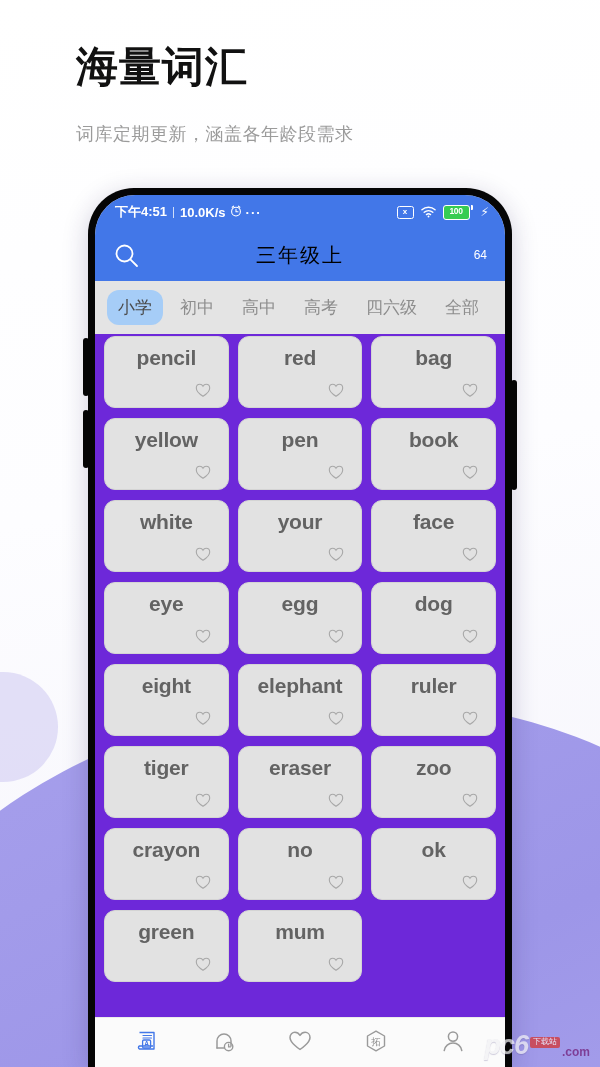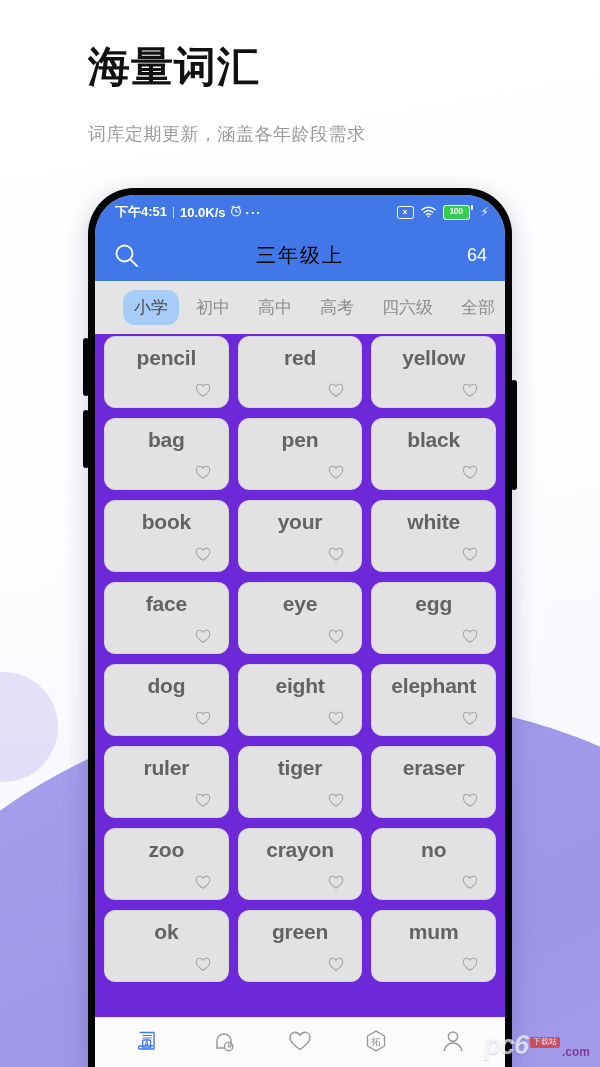--- a/index.html
+++ b/index.html
@@ -39,21 +39,21 @@
     width: 110px;
     height: 110px;
     border-radius: 50%;
     background: #ddd9f6;
     opacity: .85;
   }
 
   
   #headline-block {
     position: absolute;
-    left: 88px;
+    left: 76px;
     top: 42px;
     width: 450px;
   }
   #page-title {
     margin: 0;
     font-size: 42px;
     line-height: 1.18;
     font-weight: bold;
     color: #111111;
     letter-spacing: 1px;
@@ -180,32 +180,32 @@
     left: 0; right: 0;
     text-align: center;
     color: #000000;
     font-size: 20px;
     letter-spacing: 2px;
     pointer-events: none;
   }
   #word-count {
     margin-left: auto;
     color: #ffffff;
-    font-size: 18px;
+    font-size: 12px;
     font-weight: normal;
     z-index: 1;
   }
 
   
   #category-tabs {
     flex: none;
     display: flex;
     align-items: flex-start;
     gap: 6px;
-    padding: 9px 10px 9px 28px;
+    padding: 9px 10px 9px 12px;
     background: #e4e4e4;
   }
   .tab-item {
     font-size: 17px;
     color: #8d8d8d;
     padding: 6px 11px;
     border-radius: 12px;
     white-space: nowrap;
   }
   .tab-item.active {
@@ -394,69 +394,61 @@
       </div>
       <div class="word-card">
         <span class="word-label">red</span>
         <span>
             <svg class="heart-icon" viewBox="0 0 16 15" aria-hidden="true">
               <path d="M8 13.3 C8 13.3 1.3 9.2 1.3 5 C1.3 2.8 3 1.3 4.9 1.3 C6.2 1.3 7.4 2.1 8 3.2 C8.6 2.1 9.8 1.3 11.1 1.3 C13 1.3 14.7 2.8 14.7 5 C14.7 9.2 8 13.3 8 13.3 Z" fill="none" stroke="#a8a8a8" stroke-width="1.1"></path>
             </svg>
           </span>
       </div>
       <div class="word-card">
+        <span class="word-label">bag</span>
+        <span>
+            <svg class="heart-icon" viewBox="0 0 16 15" aria-hidden="true">
+              <path d="M8 13.3 C8 13.3 1.3 9.2 1.3 5 C1.3 2.8 3 1.3 4.9 1.3 C6.2 1.3 7.4 2.1 8 3.2 C8.6 2.1 9.8 1.3 11.1 1.3 C13 1.3 14.7 2.8 14.7 5 C14.7 9.2 8 13.3 8 13.3 Z" fill="none" stroke="#a8a8a8" stroke-width="1.1"></path>
+            </svg>
+          </span>
+      </div>
+      <div class="word-card">
         <span class="word-label">yellow</span>
         <span>
             <svg class="heart-icon" viewBox="0 0 16 15" aria-hidden="true">
               <path d="M8 13.3 C8 13.3 1.3 9.2 1.3 5 C1.3 2.8 3 1.3 4.9 1.3 C6.2 1.3 7.4 2.1 8 3.2 C8.6 2.1 9.8 1.3 11.1 1.3 C13 1.3 14.7 2.8 14.7 5 C14.7 9.2 8 13.3 8 13.3 Z" fill="none" stroke="#a8a8a8" stroke-width="1.1"></path>
             </svg>
           </span>
       </div>
       <div class="word-card">
-        <span class="word-label">bag</span>
-        <span>
-            <svg class="heart-icon" viewBox="0 0 16 15" aria-hidden="true">
-              <path d="M8 13.3 C8 13.3 1.3 9.2 1.3 5 C1.3 2.8 3 1.3 4.9 1.3 C6.2 1.3 7.4 2.1 8 3.2 C8.6 2.1 9.8 1.3 11.1 1.3 C13 1.3 14.7 2.8 14.7 5 C14.7 9.2 8 13.3 8 13.3 Z" fill="none" stroke="#a8a8a8" stroke-width="1.1"></path>
-            </svg>
-          </span>
-      </div>
-      <div class="word-card">
         <span class="word-label">pen</span>
         <span>
             <svg class="heart-icon" viewBox="0 0 16 15" aria-hidden="true">
               <path d="M8 13.3 C8 13.3 1.3 9.2 1.3 5 C1.3 2.8 3 1.3 4.9 1.3 C6.2 1.3 7.4 2.1 8 3.2 C8.6 2.1 9.8 1.3 11.1 1.3 C13 1.3 14.7 2.8 14.7 5 C14.7 9.2 8 13.3 8 13.3 Z" fill="none" stroke="#a8a8a8" stroke-width="1.1"></path>
             </svg>
           </span>
       </div>
       <div class="word-card">
-        <span class="word-label">black</span>
-        <span>
-            <svg class="heart-icon" viewBox="0 0 16 15" aria-hidden="true">
-              <path d="M8 13.3 C8 13.3 1.3 9.2 1.3 5 C1.3 2.8 3 1.3 4.9 1.3 C6.2 1.3 7.4 2.1 8 3.2 C8.6 2.1 9.8 1.3 11.1 1.3 C13 1.3 14.7 2.8 14.7 5 C14.7 9.2 8 13.3 8 13.3 Z" fill="none" stroke="#a8a8a8" stroke-width="1.1"></path>
-            </svg>
-          </span>
-      </div>
-      <div class="word-card">
         <span class="word-label">book</span>
         <span>
             <svg class="heart-icon" viewBox="0 0 16 15" aria-hidden="true">
               <path d="M8 13.3 C8 13.3 1.3 9.2 1.3 5 C1.3 2.8 3 1.3 4.9 1.3 C6.2 1.3 7.4 2.1 8 3.2 C8.6 2.1 9.8 1.3 11.1 1.3 C13 1.3 14.7 2.8 14.7 5 C14.7 9.2 8 13.3 8 13.3 Z" fill="none" stroke="#a8a8a8" stroke-width="1.1"></path>
             </svg>
           </span>
       </div>
       <div class="word-card">
+        <span class="word-label">white</span>
+        <span>
+            <svg class="heart-icon" viewBox="0 0 16 15" aria-hidden="true">
+              <path d="M8 13.3 C8 13.3 1.3 9.2 1.3 5 C1.3 2.8 3 1.3 4.9 1.3 C6.2 1.3 7.4 2.1 8 3.2 C8.6 2.1 9.8 1.3 11.1 1.3 C13 1.3 14.7 2.8 14.7 5 C14.7 9.2 8 13.3 8 13.3 Z" fill="none" stroke="#a8a8a8" stroke-width="1.1"></path>
+            </svg>
+          </span>
+      </div>
+      <div class="word-card">
         <span class="word-label">your</span>
-        <span>
-            <svg class="heart-icon" viewBox="0 0 16 15" aria-hidden="true">
-              <path d="M8 13.3 C8 13.3 1.3 9.2 1.3 5 C1.3 2.8 3 1.3 4.9 1.3 C6.2 1.3 7.4 2.1 8 3.2 C8.6 2.1 9.8 1.3 11.1 1.3 C13 1.3 14.7 2.8 14.7 5 C14.7 9.2 8 13.3 8 13.3 Z" fill="none" stroke="#a8a8a8" stroke-width="1.1"></path>
-            </svg>
-          </span>
-      </div>
-      <div class="word-card">
-        <span class="word-label">white</span>
         <span>
             <svg class="heart-icon" viewBox="0 0 16 15" aria-hidden="true">
               <path d="M8 13.3 C8 13.3 1.3 9.2 1.3 5 C1.3 2.8 3 1.3 4.9 1.3 C6.2 1.3 7.4 2.1 8 3.2 C8.6 2.1 9.8 1.3 11.1 1.3 C13 1.3 14.7 2.8 14.7 5 C14.7 9.2 8 13.3 8 13.3 Z" fill="none" stroke="#a8a8a8" stroke-width="1.1"></path>
             </svg>
           </span>
       </div>
       <div class="word-card">
         <span class="word-label">face</span>
         <span>
             <svg class="heart-icon" viewBox="0 0 16 15" aria-hidden="true">

